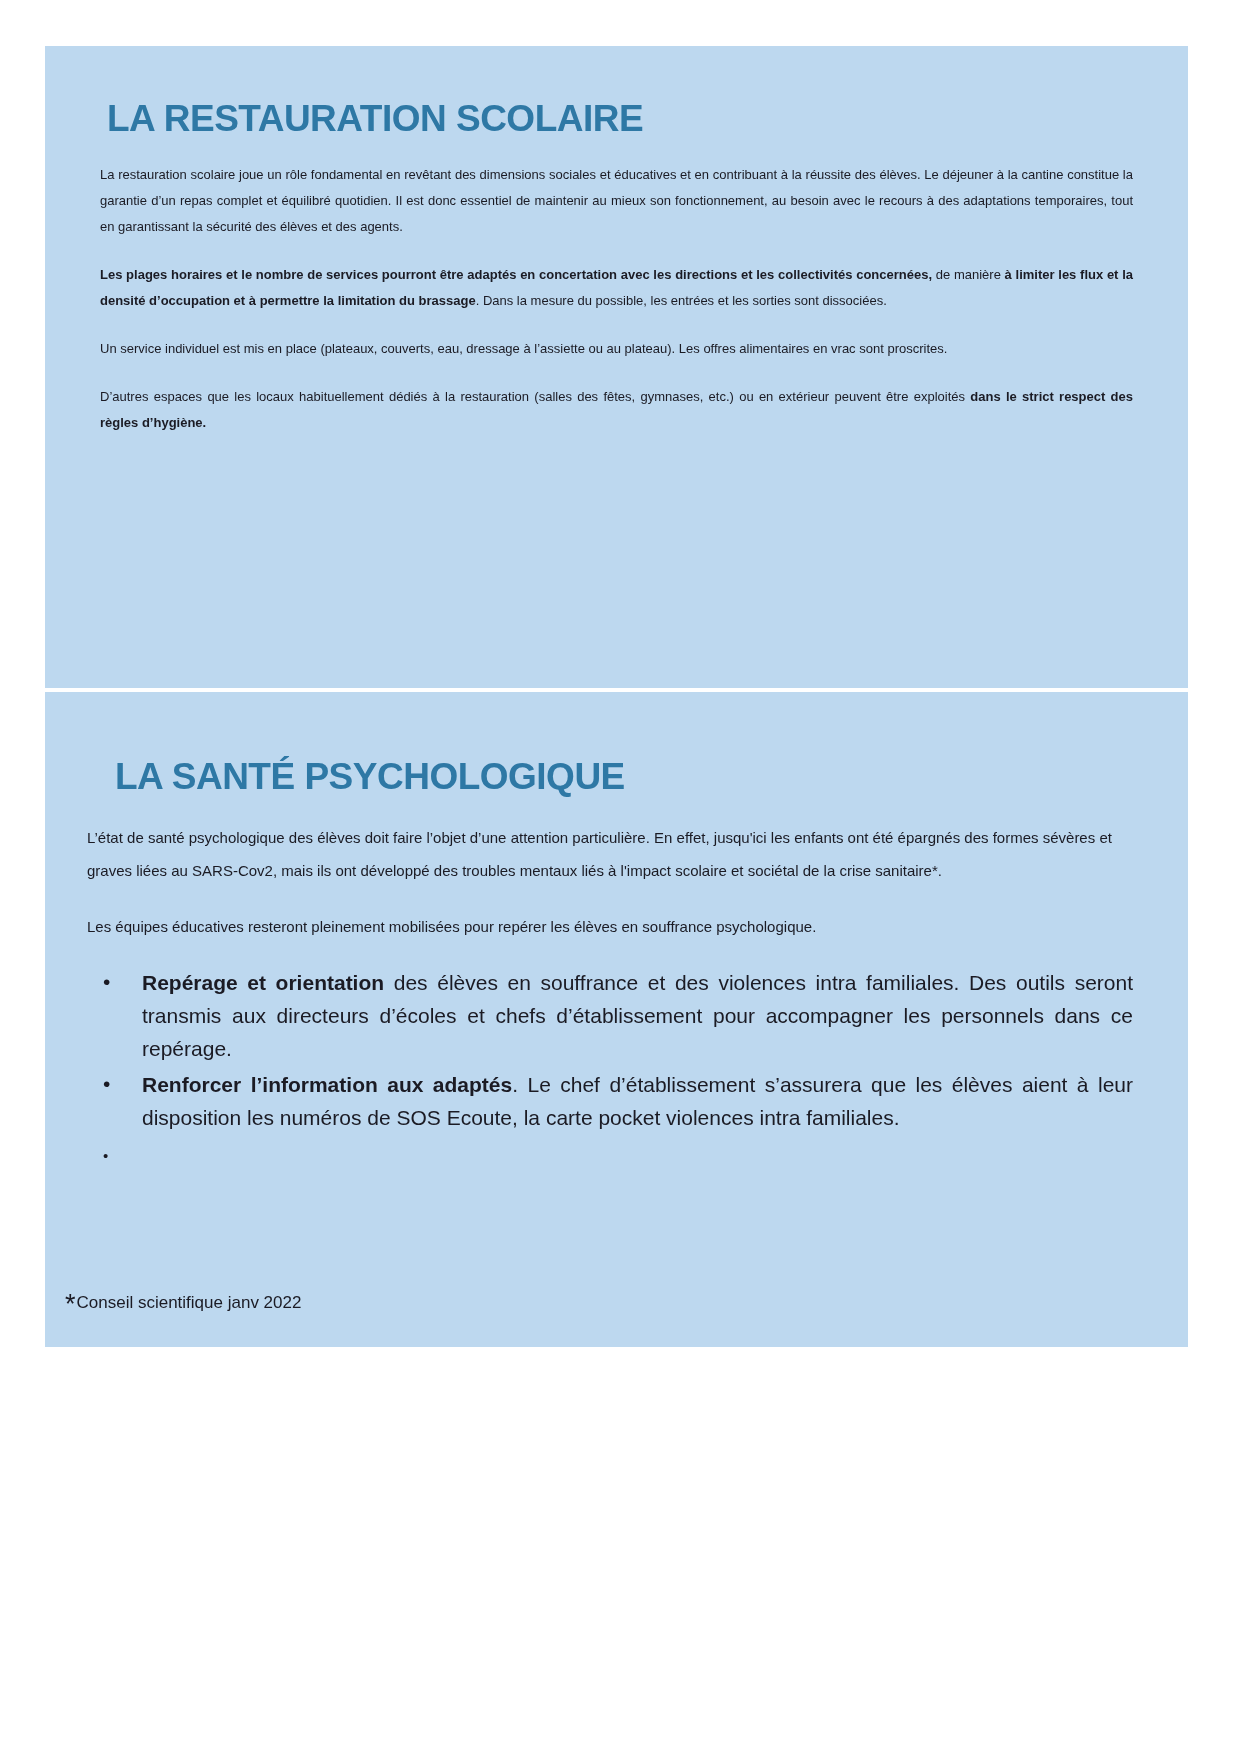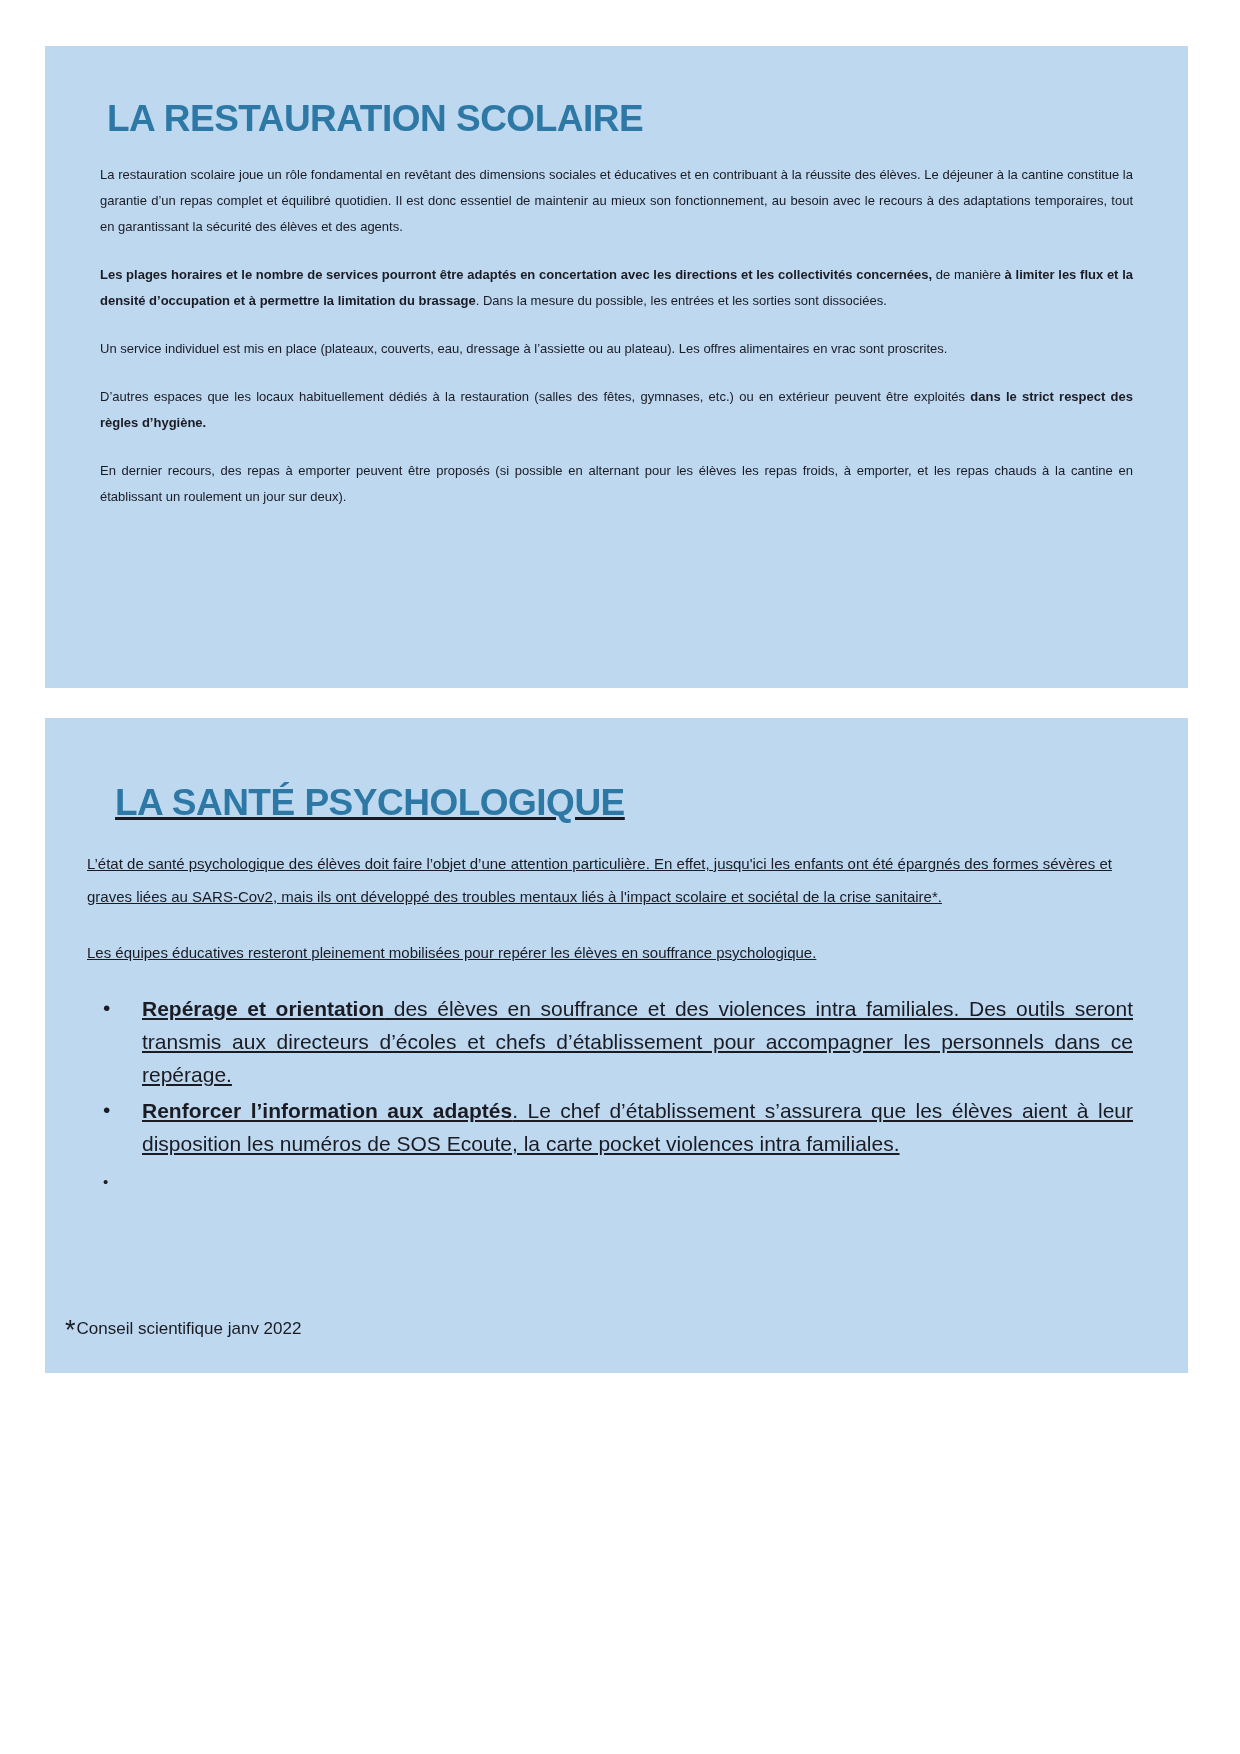--- a/index.html
+++ b/index.html
@@ -9,21 +9,21 @@
   }
   html,body{margin:0;padding:0;background:#ffffff;}
   .page{
     position:relative;width:1240px;height:1754px;background:#ffffff;overflow:hidden;
     font-family:"Liberation Sans",sans-serif;color:var(--body);border-radius:18px;
   }
   .box{
     position:absolute;left:45px;width:1143px;background:var(--boxbg);box-sizing:border-box;
   }
   .box-restauration{top:46px;height:642px;padding:0 55px;}
-  .box-sante{top:718px;height:655px;padding:0 55px 0 42px;text-decoration:underline;}
+  .box-sante{top:692px;height:655px;padding:0 55px 0 42px;}
   .sec-title{
     font-weight:bold;color:var(--title);font-size:37px;letter-spacing:-0.5px;margin:0;
     white-space:nowrap;
   }
   .box-restauration .sec-title{margin:52px 0 8px 7px;}
   .box-sante .sec-title{margin:64px 0 12px 28px;}
   p.para{font-size:13px;line-height:26px;margin:22px 0;text-align:justify;}
   .box-sante p.para{font-size:15px;line-height:33px;margin:23px 0;text-align:left;}
   .b{font-weight:bold;}
   ul.bullets{list-style:none;margin:4px 0 0 0;padding:0;font-size:21px;line-height:33px;}
@@ -37,21 +37,20 @@
 <body>
 
 <div class="page">
 
   <section class="box box-restauration">
     <h1 class="sec-title">LA RESTAURATION SCOLAIRE</h1>
     <p class="para"><span>La restauration scolaire joue un rôle fondamental en revêtant des dimensions sociales et éducatives et en contribuant à la réussite des élèves. Le déjeuner à la cantine constitue la garantie d’un repas complet et équilibré quotidien. Il est donc essentiel de maintenir au mieux son fonctionnement, au besoin avec le recours à des adaptations temporaires, tout en garantissant la sécurité des élèves et des agents.</span></p>
     <p class="para"><span class="b">Les plages horaires et le nombre de services pourront être adaptés en concertation avec les directions et les collectivités concernées,</span><span> de manière </span><span class="b">à limiter les flux et la densité d’occupation et à permettre la limitation du brassage</span><span>. Dans la mesure du possible, les entrées et les sorties sont dissociées.</span></p>
     <p class="para"><span>Un service individuel est mis en place (plateaux, couverts, eau, dressage à l’assiette ou au plateau). Les offres alimentaires en vrac sont proscrites.</span></p>
     <p class="para"><span>D’autres espaces que les locaux habituellement dédiés à la restauration (salles des fêtes, gymnases, etc.) ou en extérieur peuvent être exploités </span><span class="b">dans le strict respect des règles d’hygiène.</span></p>
-    <p class="para"><span>En dernier recours, des repas à emporter peuvent être proposés (si possible en alternant pour les élèves les repas froids, à emporter, et les repas chauds à la cantine en établissant un roulement un jour sur deux).</span></p>
   </section>
 
   <section class="box box-sante">
     <h1 class="sec-title">LA SANTÉ PSYCHOLOGIQUE</h1>
     <p class="para"><span>L’état de santé psychologique des élèves doit faire l’objet d’une attention particulière. En effet, jusqu'ici les enfants ont été épargnés des formes sévères et graves liées au SARS-Cov2, mais ils ont développé des troubles mentaux liés à l'impact scolaire et sociétal de la crise sanitaire*.</span></p>
     <p class="para"><span>Les équipes éducatives resteront pleinement mobilisées pour repérer les élèves en souffrance psychologique.</span></p>
 
     <ul class="bullets">
       <li>
         <span class="marker">•</span>

